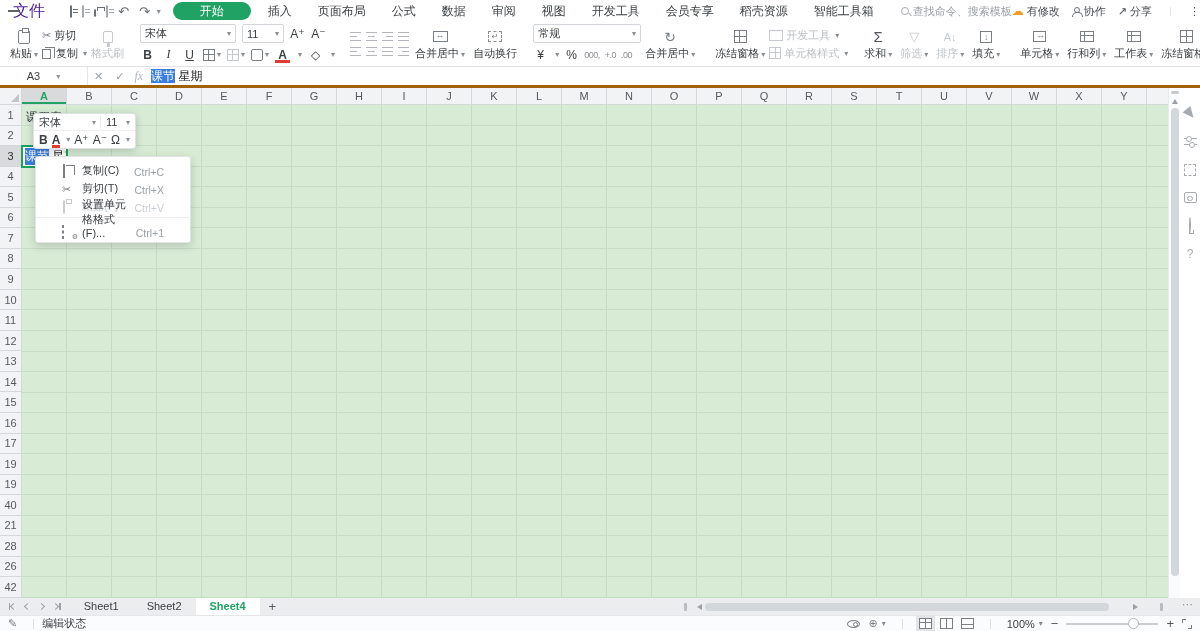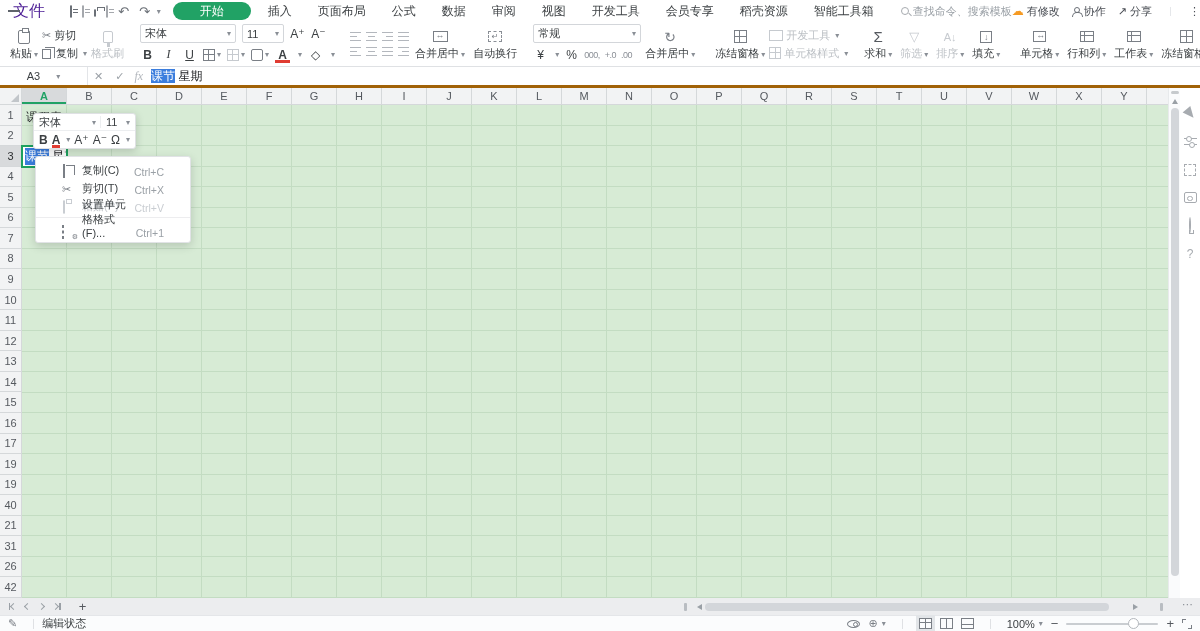--- a/index.html
+++ b/index.html
@@ -459,21 +459,21 @@
       <div class="rowh">12</div>
       <div class="rowh">13</div>
       <div class="rowh">14</div>
       <div class="rowh">15</div>
       <div class="rowh">16</div>
       <div class="rowh">17</div>
       <div class="rowh">19</div>
       <div class="rowh">19</div>
       <div class="rowh">40</div>
       <div class="rowh">21</div>
-      <div class="rowh">31</div>
+      <div class="rowh">28</div>
       <div class="rowh">26</div>
       <div class="rowh">42</div>
     </div>
   <div id="cells">
     <span id="cell-a1">课程表</span>
     <div id="active-cell"><span class="sel">课节</span><span> 星期</span></div>
   </div>
   <div id="vscroll">
     <span id="vs-split"></span>
     <span id="vs-up"></span>
@@ -541,20 +541,25 @@
         <span class="cbar"></span>
         <span class="chev"></span>
       </span>
     <span class="chev"></span>
     <span class="chev r"></span>
     <span class="chevbar">
         <span class="chev r"></span>
         <span class="cbar"></span>
       </span>
   </div>
+  <div id="sheettabs" style="display:flex">
+      <span class="stab">Sheet1</span>
+      <span class="stab">Sheet2</span>
+      <span class="stab active">Sheet4</span>
+    </div>
   <span id="addsheet">+</span>
   <span class="split-h" style="left:684px"></span>
   <div id="hscroll">
     <span class="harrow l"></span>
     <span id="hthumb"></span>
     <span class="harrow r" style="margin-left:24px"></span>
   </div>
   <span class="split-h" style="left:1160px"></span>
   <span id="sheet-more">⋯</span>
 </div>

